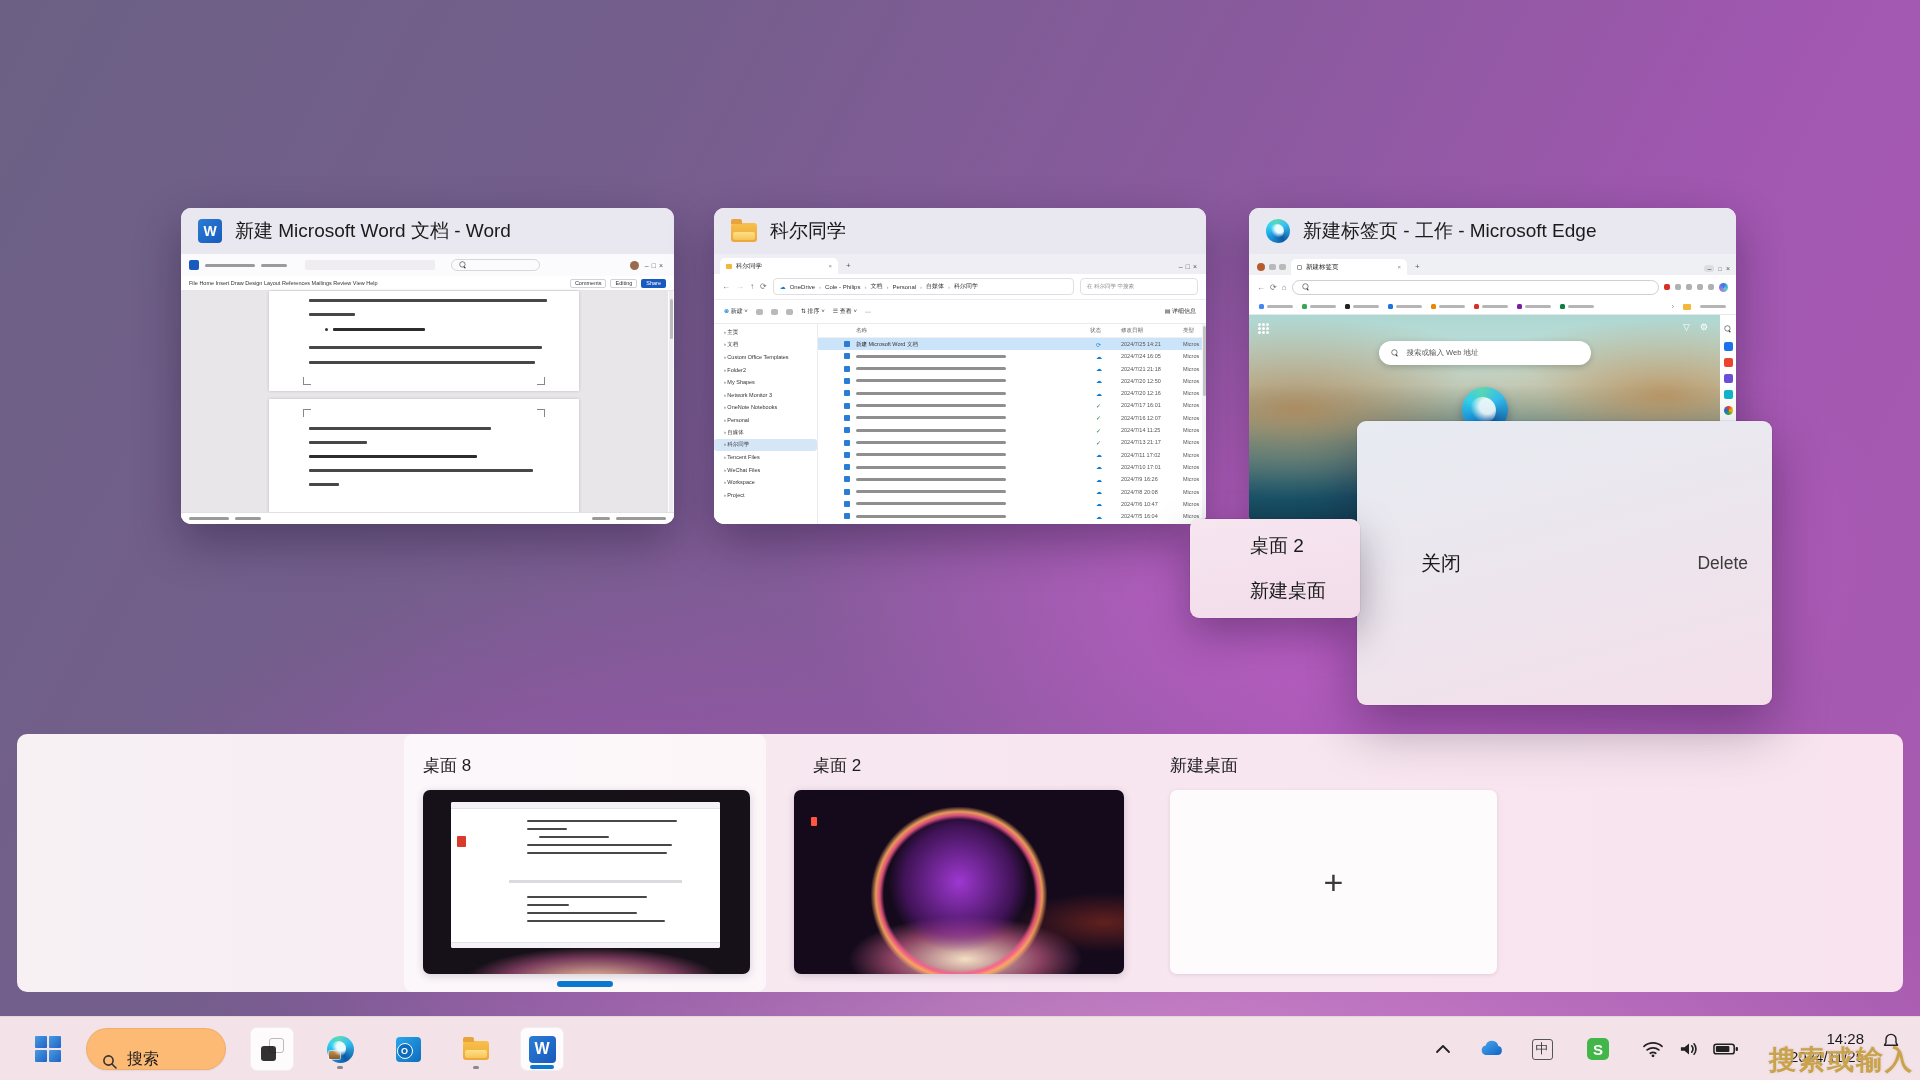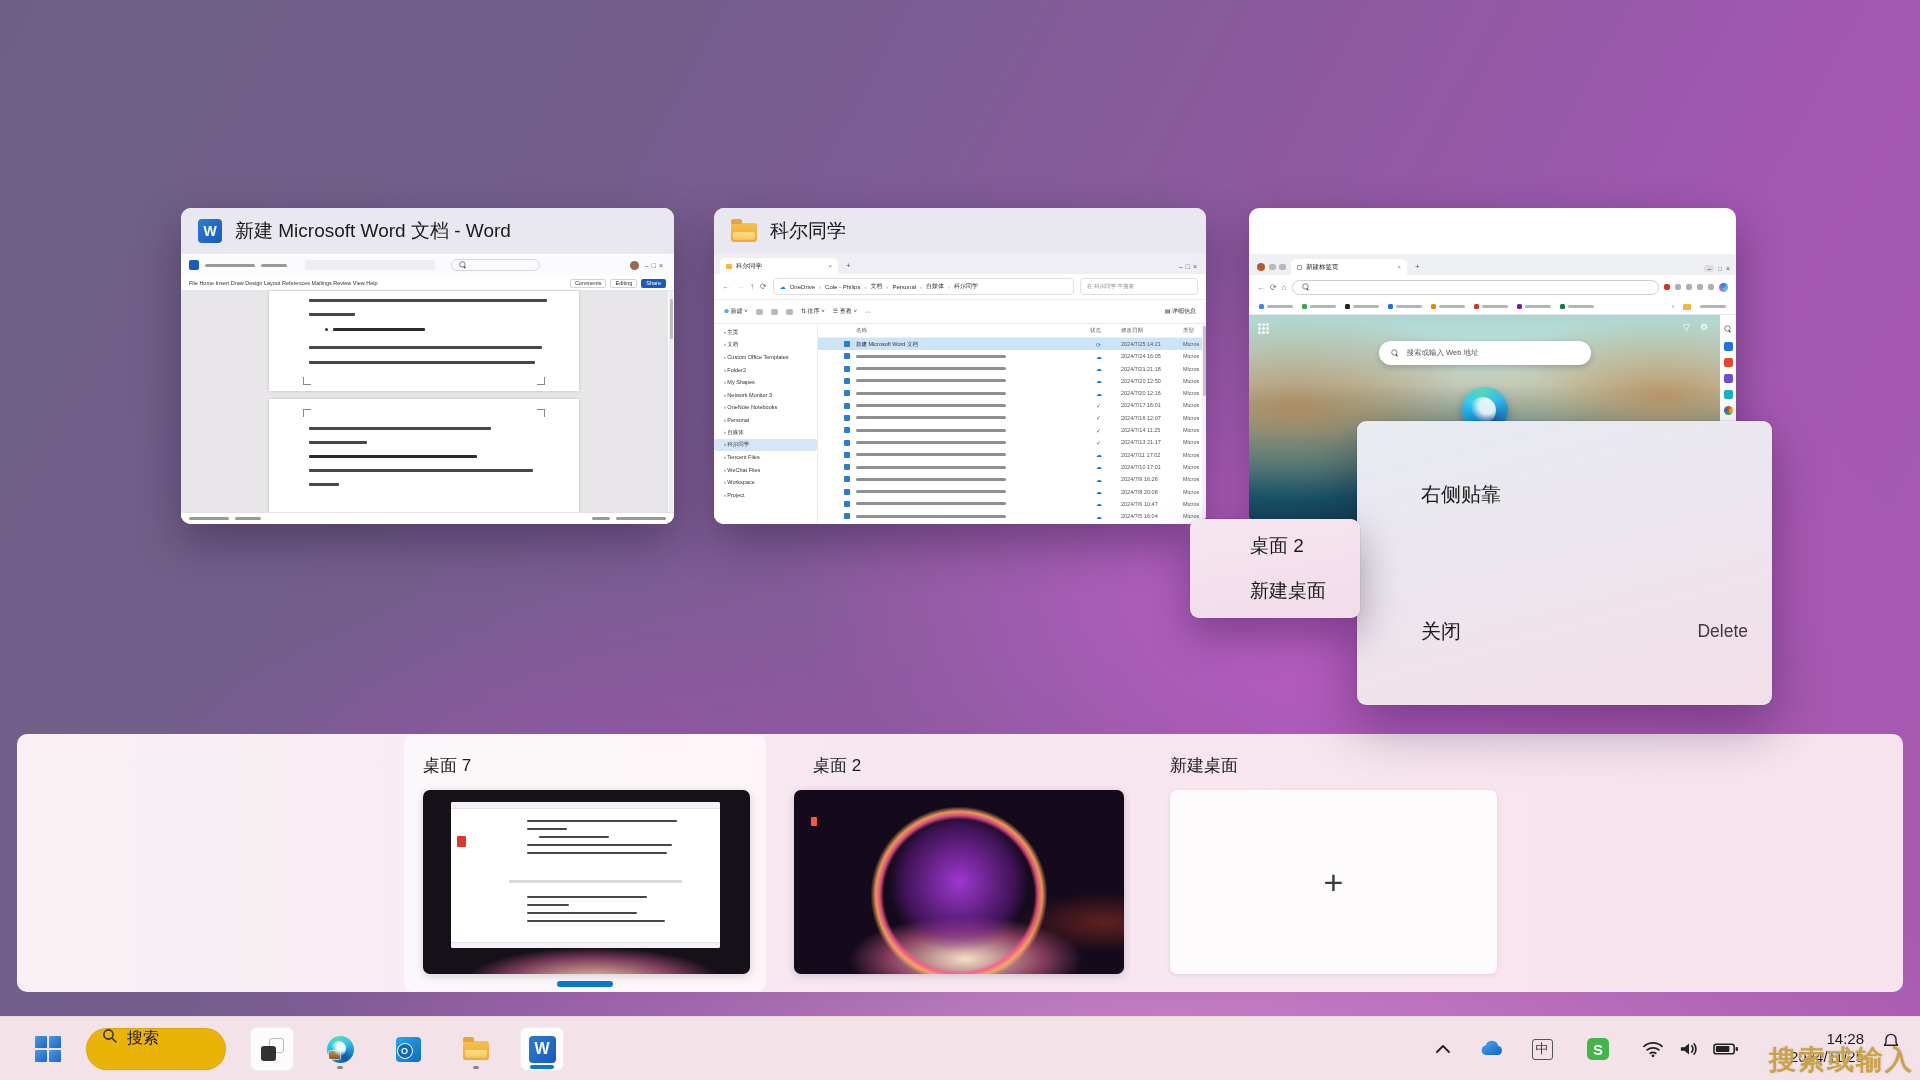--- a/index.html
+++ b/index.html
@@ -108,21 +108,21 @@
   .dpill{position:absolute;width:56px;height:6px;border-radius:3px;background:#0b78d0;}
 
   
   .taskbar{position:absolute;left:0;right:0;bottom:0;height:64px;background:#f3e2e8;border-top:1px solid rgba(0,0,0,.05);z-index:5;}
   .tbtn{position:absolute;top:10px;width:44px;height:44px;border-radius:7px;display:flex;align-items:center;justify-content:center;}
   .tbtn.hl{background:rgba(255,255,255,.85);box-shadow:inset 0 0 0 1px rgba(0,0,0,.05);}
   .dot{position:absolute;bottom:2px;left:50%;transform:translateX(-50%);width:6px;height:3px;border-radius:2px;background:#8a8a8a;}
   .dot.act{width:24px;height:4px;background:#0b78d0;}
   .win{display:grid;grid-template-columns:12px 12px;grid-gap:2px;}
   .win i{width:12px;height:12px;background:linear-gradient(135deg,#4a9be0,#1d63c8);border-radius:1px;}
-  .spill{position:absolute;left:86px;top:11px;width:140px;height:42px;border-radius:21px;background:#eab308;box-shadow:inset 0 0 0 1px rgba(0,0,0,.06),0 1px 2px rgba(0,0,0,.06);display:flex;align-items:flex-start;gap:9px;padding:0 16px;font-size:16px;color:#1c1c1c;}
+  .spill{position:absolute;left:86px;top:11px;width:140px;height:42px;border-radius:21px;background:#fdba74;box-shadow:inset 0 0 0 1px rgba(0,0,0,.06),0 1px 2px rgba(0,0,0,.06);display:flex;align-items:flex-end;gap:9px;padding:0 16px;font-size:16px;color:#1c1c1c;}
   .tv{position:relative;width:23px;height:23px;}
   .tv .b{position:absolute;right:0;top:0;width:15px;height:15px;background:#fcfcfc;border:1px solid #bbb;border-radius:3px;}
   .tv .f{position:absolute;left:0;bottom:0;width:15px;height:15px;background:rgba(22,22,22,.88);border-radius:3px;}
   .oicon{position:relative;width:25px;height:25px;border-radius:4px;background:linear-gradient(135deg,#28a8ea,#0f6cbd);}
   .oicon::after{content:'O';position:absolute;left:1px;top:6px;width:14px;height:14px;border-radius:50%;background:#0f6cbd;border:1.5px solid #fff;color:#fff;font-size:9px;font-weight:bold;display:flex;align-items:center;justify-content:center;}
   .brief{position:absolute;left:2px;bottom:4px;width:11px;height:8px;background:linear-gradient(#c88f4a,#8a5a2a);border-radius:1.5px;box-shadow:0 0 0 1px rgba(255,255,255,.6);}
   .tray{position:absolute;top:0;height:64px;display:flex;align-items:center;justify-content:center;}
   .ime{width:21px;height:21px;border:1.6px solid #555;border-radius:3px;color:#3d3d3d;font-size:13px;display:flex;align-items:center;justify-content:center;}
   .sicon{width:22px;height:22px;border-radius:5px;background:#43b649;color:#fff;font-weight:800;font-size:15px;display:flex;align-items:center;justify-content:center;}
   .clock{position:absolute;right:56px;top:13px;text-align:right;font-size:15px;line-height:18px;color:#1b1b1b;}
@@ -377,20 +377,24 @@
             </div>
           </div>
         <div class="xscroll">
             <i></i>
           </div>
       </div>
     </div>
   </div>
 
   <div class="card" style="left:1249px;top:208px;width:487px;height:319px;">
+    <div class="card-head">
+      <span class="elogo" style="width:24px;height:24px;"></span>
+      <span>新建标签页 - 工作 - Microsoft Edge</span>
+    </div>
     <div class="card-body">
       <div class="etabs">
         <span style="width:8px;height:8px;border-radius:50%;background:#b85c2e;margin:0 4px 4px 2px;"></span>
         <span class="bar" style="width:7px;height:6px;background:#b9b9b9;margin:0 3px 5px 0;"></span>
         <span class="bar" style="width:7px;height:6px;background:#b9b9b9;margin:0 5px 5px 0;"></span>
         <div class="etab">
           <span style="width:5px;height:5px;border:1px solid #999;border-radius:1px;flex:none;"></span>
           <span style="white-space:nowrap;overflow:hidden;">新建标签页</span>
           <span style="margin-left:auto;color:#888;font-size:6px;">×</span>
         </div>
@@ -480,41 +484,38 @@
         <span class="esq" style="background:#e8452c;"></span>
         <span class="esq" style="background:#6b4fd8;"></span>
         <span class="esq" style="background:#12b5cb;"></span>
         <span class="esq" style="background:conic-gradient(#e8452c,#fbbc05,#34a853,#1a73e8,#e8452c);border-radius:50%;"></span>
       </div>
     </div>
   </div>
 
   <div class="cmenu">
     <div class="cmi">
-        <span>右侧贴靠</span>
-      </div>
-    <div class="cmi">
         <span>关闭</span>
         <span class="sc">Delete</span>
       </div>
   </div>
 
   <div class="smenu">
     <div class="smi">
         <span>桌面 2</span>
       </div>
     <div class="smi">
         <span>新建桌面</span>
       </div>
   </div>
 
   <div class="strip">
 
     <div class="dgroup hl" style="left:387px;width:362px;">
-      <span class="dlabel" style="left:19px;">桌面 7</span>
+      <span class="dlabel" style="left:19px;">桌面 8</span>
       <div class="dthumb" style="left:19px;background:#161019;">
         <div style="position:absolute;left:28px;top:12px;right:30px;bottom:26px;background:#fff;border-radius:2px;overflow:hidden;">
           <div style="height:7px;background:#f4f2f6;border-bottom:1px solid #e4e2e8;"></div>
           <div style="position:absolute;left:6px;top:34px;width:9px;height:11px;background:#d93a2b;border-radius:1px;"></div>
           <div style="position:absolute;left:60px;top:14px;right:40px;height:58px;background:#fff;">
             <div class="dl" style="top:4px;left:16px;width:150px;height:2px;"></div>
             <div class="dl" style="top:12px;left:16px;width:40px;height:2px;"></div>
             <div class="dl" style="top:20px;left:28px;width:70px;height:2px;"></div>
             <div class="dl" style="top:28px;left:16px;width:145px;height:2px;"></div>
             <div class="dl" style="top:36px;left:16px;width:140px;height:2px;"></div>

